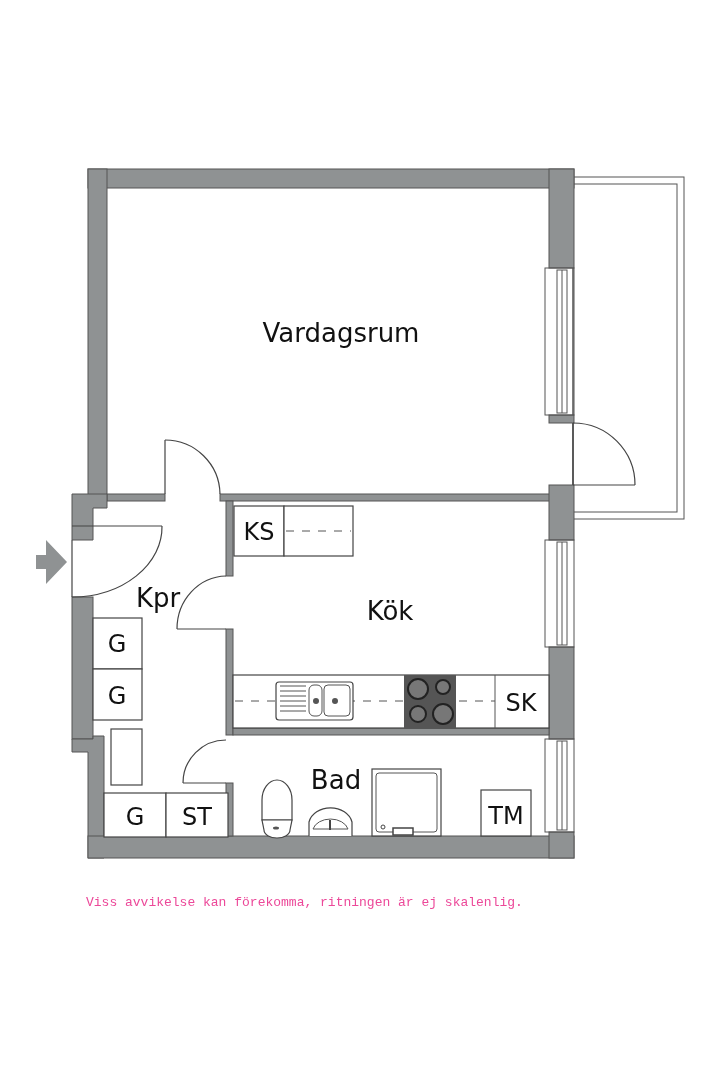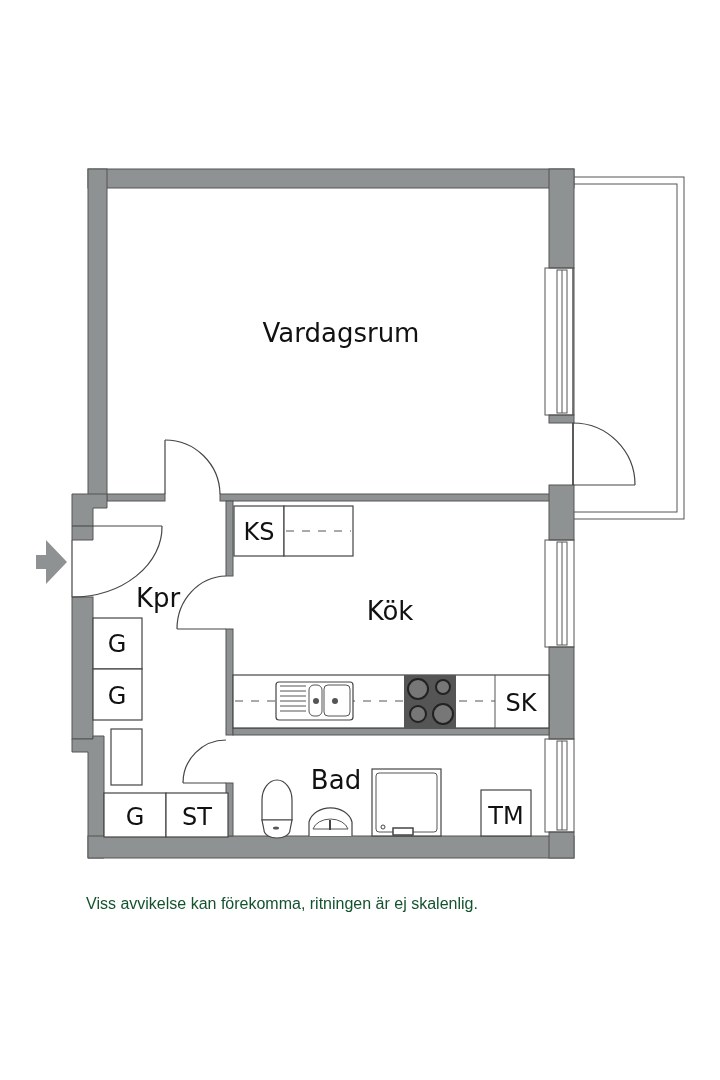--- a/index.html
+++ b/index.html
@@ -4,21 +4,21 @@
 <style>
   html, body { margin:0; padding:0; background:#ffffff; }
   body { width:720px; height:1080px; position:relative; overflow:hidden; font-family:"Liberation Sans", sans-serif; }
   #plan { position:absolute; left:0; top:0; width:720px; height:1080px; }
   .wall { fill:#8f9293; stroke:#555; stroke-width:1; }
   .line { fill:none; stroke:#444; stroke-width:1.2; }
   .thin { fill:none; stroke:#555; stroke-width:1; }
   .dash { fill:none; stroke:#555; stroke-width:1; stroke-dasharray:8 8; }
   .fix  { fill:#fff; stroke:#444; stroke-width:1.2; }
   .room-label { font-family:"DejaVu Sans", sans-serif; fill:#111; }
-  .disclaimer { position:absolute; left:86px; top:895px; font-family:Liberation Sans, sans-serif; font-size:16px; color:#14532d; }
+  .disclaimer { position:absolute; left:86px; top:895px; font-family:Liberation Mono, monospace; font-size:13px; color:#ec4899; }
 </style>
 </head>
 <body>
 
 <svg id="plan" viewBox="0 0 720 1080" xmlns="http://www.w3.org/2000/svg">
 
   <g>
     <rect x="573" y="177" width="111" height="342" class="thin"></rect>
     <rect x="573" y="184" width="104" height="328" class="thin"></rect>
   </g>

